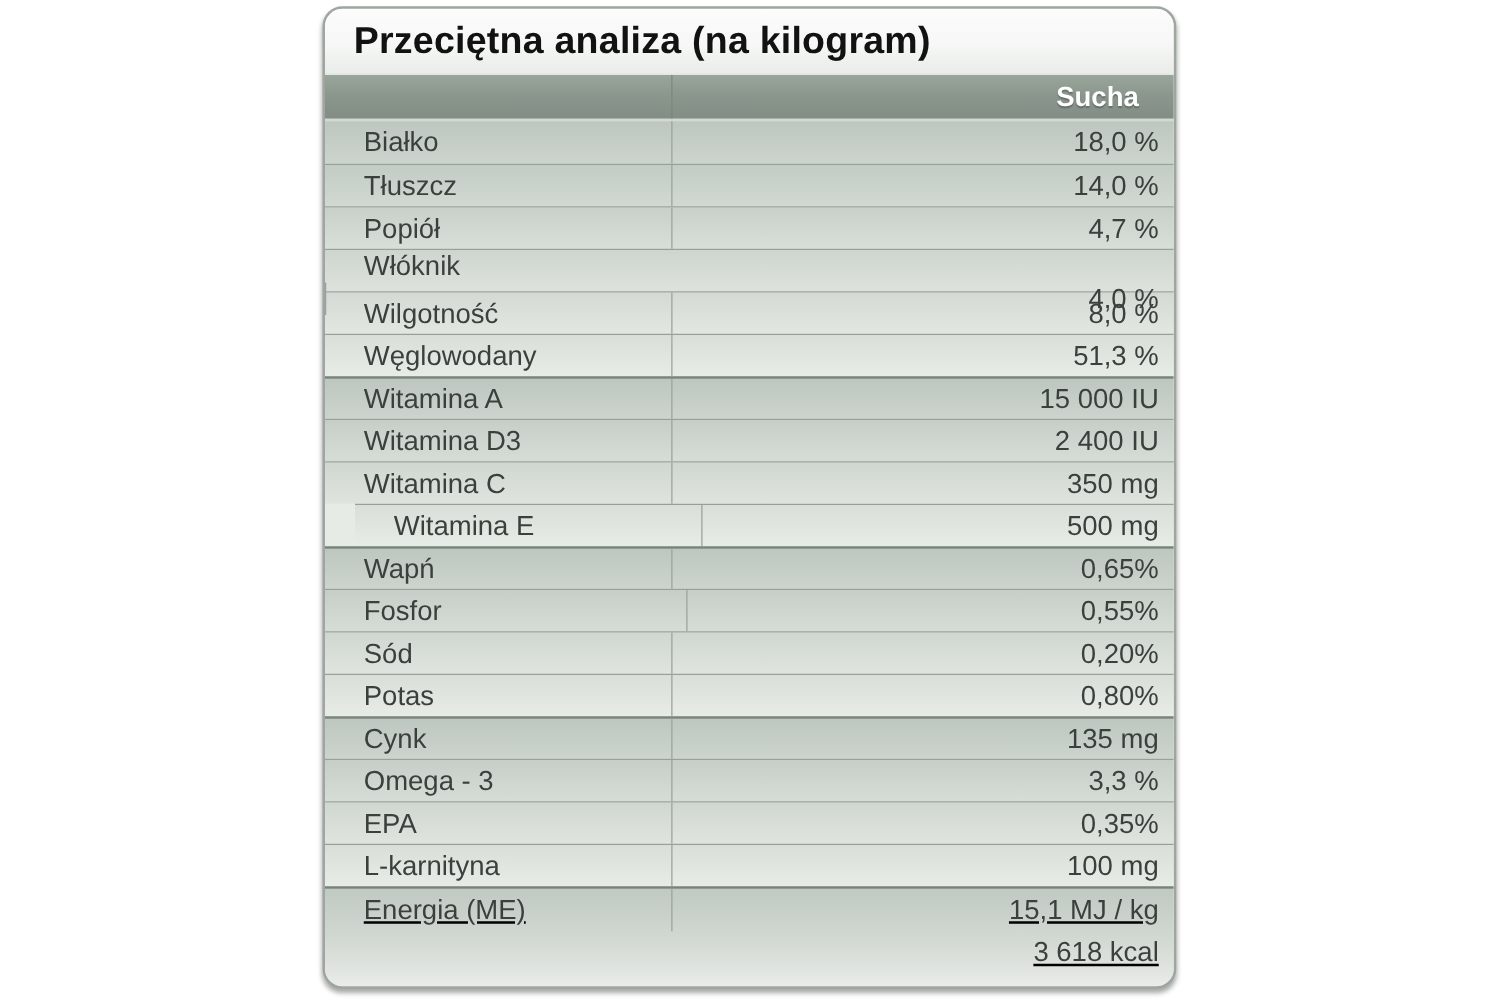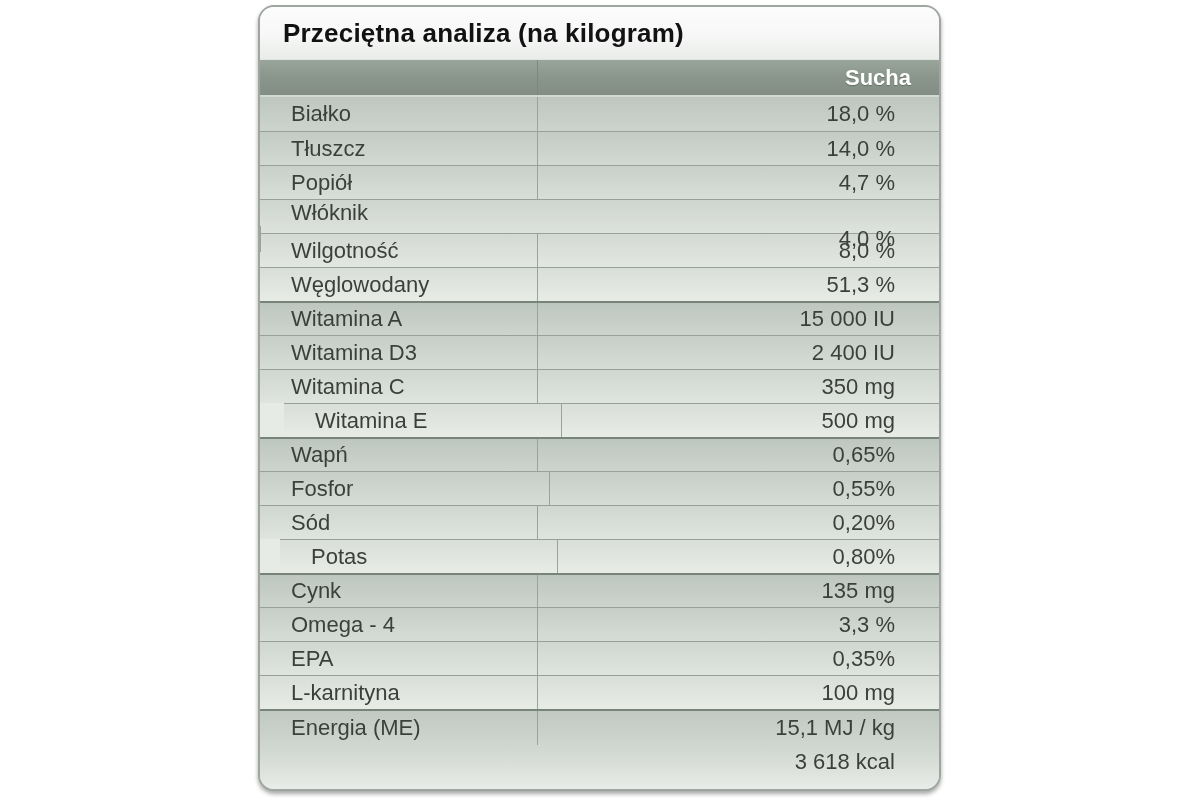--- a/index.html
+++ b/index.html
@@ -33,21 +33,21 @@
   .title-bar {
     height: 53px;
     box-sizing: border-box;
     display: flex;
     align-items: center;
     padding-left: 23px;
     background: linear-gradient(180deg, #fbfcfb 0%, #f6f7f6 55%, #e9ece9 100%);
     border-bottom: 1px solid #e2e6e2;
   }
   .title-bar .title {
-    font-size: 26px;
+    font-size: 30px;
     font-weight: bold;
     color: #121212;
     letter-spacing: 0.2px;
   }
   .header-row {
     height: 37px;
     box-sizing: border-box;
     display: flex;
     background: linear-gradient(180deg, #9aa59c 0%, #8b978d 45%, #828e85 100%);
     border-bottom: 2px solid #d2d8d2;
@@ -81,34 +81,35 @@
     padding-left: 31px;
     box-sizing: border-box;
     font-size: 22px;
     color: #3c403c;
   }
   .row .cell-value {
     flex: 1;
     display: flex;
     align-items: center;
     justify-content: flex-end;
-    padding-right: 44px;
+    padding-right: 12px;
     box-sizing: border-box;
     border-left: 1px solid #9aa29a;
     font-size: 22px;
     color: #3c403c;
   }
   .row .cell-value.no-divider {
     border-left: none;
   }
   .energy-block {
     height: 80px;
     box-sizing: border-box;
     border-top: 2px solid #78837a;
     background: linear-gradient(180deg, #c1c9c3 0%, #d3d9d3 55%, #e9ece8 100%);
+    text-decoration: underline;
   }
   .energy-block .row {
     background: transparent !important;
     border-top: none !important;
   }
 </style>
 </head>
 <body>
 
 <div class="stage">
@@ -169,30 +170,30 @@
           <div class="cell-value">0,65%</div>
         </div>
         <div class="row" style="background: linear-gradient(rgb(199, 206, 200) 0%, rgb(214, 220, 214) 100%); border-top: 1px solid rgb(152, 161, 153); gap: 12px;">
           <div class="cell-label">Fosfor</div>
           <div class="cell-value">0,55%</div>
         </div>
         <div class="row" style="background: linear-gradient(rgb(208, 214, 208) 0%, rgb(223, 228, 222) 100%); border-top: 1px solid rgb(152, 161, 153);">
           <div class="cell-label">Sód</div>
           <div class="cell-value">0,20%</div>
         </div>
-        <div class="row" style="background: linear-gradient(rgb(217, 222, 216) 0%, rgb(232, 236, 230) 100%); border-top: 1px solid rgb(152, 161, 153); margin-left: 20px;">
+        <div class="row" style="background: linear-gradient(rgb(217, 222, 216) 0%, rgb(232, 236, 230) 100%); border-top: 1px solid rgb(152, 161, 153);">
           <div class="cell-label">Potas</div>
           <div class="cell-value">0,80%</div>
         </div>
         <div class="row" style="background: linear-gradient(rgb(190, 198, 192) 0%, rgb(205, 212, 206) 100%); border-top: 2px solid rgb(120, 131, 122);">
           <div class="cell-label">Cynk</div>
           <div class="cell-value">135 mg</div>
         </div>
         <div class="row" style="background: linear-gradient(rgb(199, 206, 200) 0%, rgb(214, 220, 214) 100%); border-top: 1px solid rgb(152, 161, 153);">
-          <div class="cell-label">Omega - 4</div>
+          <div class="cell-label">Omega - 3</div>
           <div class="cell-value">3,3 %</div>
         </div>
         <div class="row" style="background: linear-gradient(rgb(208, 214, 208) 0%, rgb(223, 228, 222) 100%); border-top: 1px solid rgb(152, 161, 153);">
           <div class="cell-label">EPA</div>
           <div class="cell-value">0,35%</div>
         </div>
         <div class="row" style="background: linear-gradient(rgb(217, 222, 216) 0%, rgb(232, 236, 230) 100%); border-top: 1px solid rgb(152, 161, 153);">
           <div class="cell-label">L-karnityna</div>
           <div class="cell-value">100 mg</div>
         </div>

